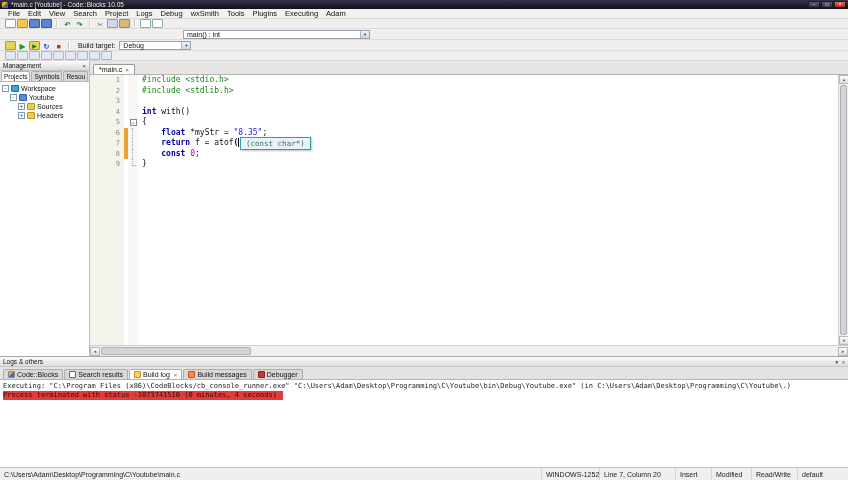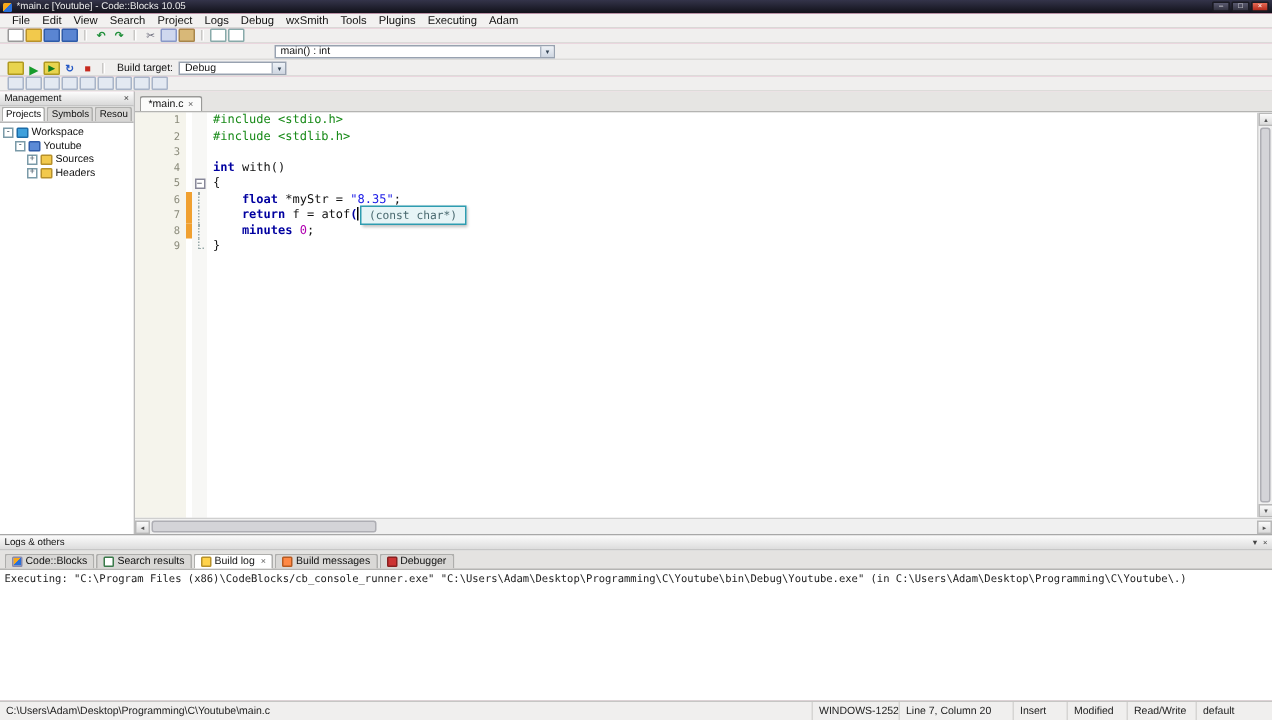--- a/index.html
+++ b/index.html
@@ -249,21 +249,21 @@
       </div>
       <div class="code-wrap">
         <div id="code-lines">
             <div class="code-line"><span class="gutter-num">1</span><span class="chg"></span><span class="fold"></span><span class="code-text"><span class="tk-preproc">#include &lt;stdio.h&gt;</span></span></div>
             <div class="code-line"><span class="gutter-num">2</span><span class="chg"></span><span class="fold"></span><span class="code-text"><span class="tk-preproc">#include &lt;stdlib.h&gt;</span></span></div>
             <div class="code-line"><span class="gutter-num">3</span><span class="chg"></span><span class="fold"></span><span class="code-text"></span></div>
             <div class="code-line"><span class="gutter-num">4</span><span class="chg"></span><span class="fold"></span><span class="code-text"><span class="tk-keyword">int</span><span class="tk-plain"> with()</span></span></div>
             <div class="code-line"><span class="gutter-num">5</span><span class="chg"></span><span class="fold"><span class="box">−</span></span><span class="code-text"><span class="tk-plain">{</span></span></div>
             <div class="code-line"><span class="gutter-num">6</span><span class="chg on"></span><span class="fold mid"></span><span class="code-text"><span class="tk-plain">    </span><span class="tk-keyword">float</span><span class="tk-plain"> *myStr = </span><span class="tk-string">"8.35"</span><span class="tk-plain">;</span></span></div>
             <div class="code-line"><span class="gutter-num">7</span><span class="chg on"></span><span class="fold mid"></span><span class="code-text"><span class="tk-plain">    </span><span class="tk-keyword">return</span><span class="tk-plain"> f = atof</span><span class="tk-brace">(</span><span class="caret"></span><span class="tk-brace">)</span></span></div>
-            <div class="code-line"><span class="gutter-num">8</span><span class="chg on"></span><span class="fold mid"></span><span class="code-text"><span class="tk-plain">    </span><span class="tk-keyword">minutes</span><span class="tk-plain"> </span><span class="tk-number">0</span><span class="tk-plain">;</span></span></div>
+            <div class="code-line"><span class="gutter-num">8</span><span class="chg on"></span><span class="fold mid"></span><span class="code-text"><span class="tk-plain">    </span><span class="tk-keyword">const</span><span class="tk-plain"> </span><span class="tk-number">0</span><span class="tk-plain">;</span></span></div>
             <div class="code-line"><span class="gutter-num">9</span><span class="chg"></span><span class="fold end"></span><span class="code-text"><span class="tk-plain">}</span></span></div>
           </div>
         <div class="calltip">(const char*)</div>
         <div class="vscroll">
           <span class="sb-btn">▲</span>
           <span class="vthumb"></span>
           <span class="sb-btn">▼</span>
         </div>
       </div>
       <div class="hscroll">
@@ -301,20 +301,21 @@
           <span class="lt-icon lt-build-messages"></span>
           <span>Build messages</span>
         </span>
         <span class="log-tab">
           <span class="lt-icon lt-debugger"></span>
           <span>Debugger</span>
         </span>
       </div>
     <div class="logs-content" id="log-lines">
         <div class="log-line">Executing: "C:\Program Files (x86)\CodeBlocks/cb_console_runner.exe" "C:\Users\Adam\Desktop\Programming\C\Youtube\bin\Debug\Youtube.exe"  (in C:\Users\Adam\Desktop\Programming\C\Youtube\.)</div>
+        <div class="log-line error">Process terminated with status -1073741510 (0 minutes, 4 seconds)</div>
       </div>
   </div>
 
   <div class="statusbar" id="statusbar">
       <span class="sb-field sb-f0">C:\Users\Adam\Desktop\Programming\C\Youtube\main.c</span>
       <span class="sb-field sb-f1">WINDOWS-1252</span>
       <span class="sb-field sb-f2">Line 7, Column 20</span>
       <span class="sb-field sb-f3">Insert</span>
       <span class="sb-field sb-f4">Modified</span>
       <span class="sb-field sb-f5">Read/Write</span>

